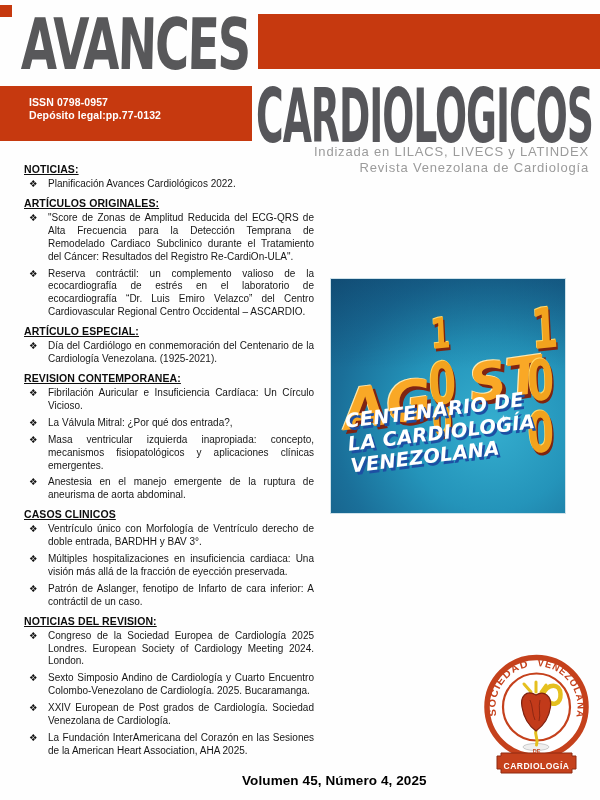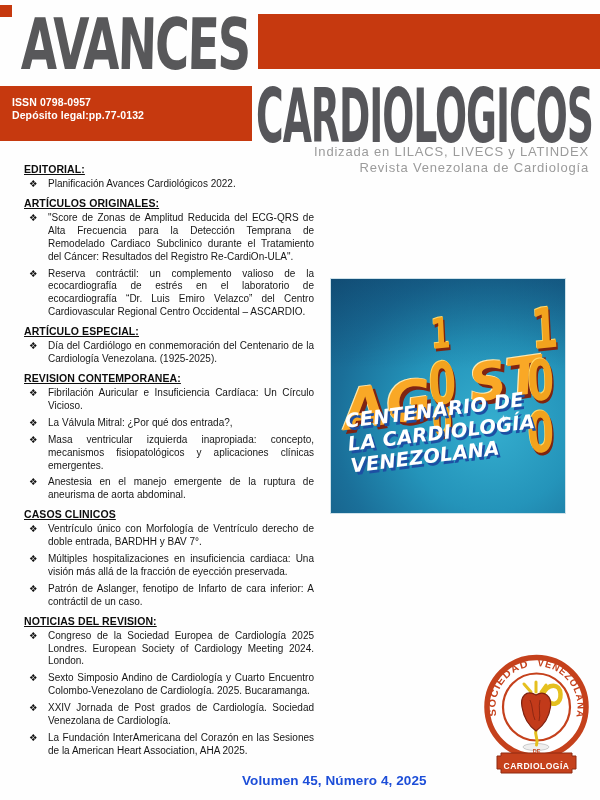--- a/index.html
+++ b/index.html
@@ -6,21 +6,21 @@
   body{width:600px;height:800px;background:#ffffff;font-family:"Liberation Sans",sans-serif;position:relative;overflow:hidden;}
   .page{position:absolute;inset:0;background:#fefefe;}
 
   
   .corner-mark{position:absolute;left:0;top:5px;width:12px;height:12px;background:#c6390f;}
   .red-box-top{position:absolute;left:258px;top:14px;width:342px;height:55px;background:#c6390f;}
   .title-avances{position:absolute;left:22px;top:18px;height:54px;line-height:54px;
     font-family:"DejaVu Sans",sans-serif;font-weight:bold;font-size:71px;color:#58585a;
     letter-spacing:-3px;transform:scaleX(0.66) skewX(-2deg);transform-origin:0 0;white-space:nowrap;z-index:2;}
   .issn-bar{position:absolute;left:0;top:86px;width:252px;height:55px;background:#c6390f;color:#ffffff;
-    padding:10px 0 0 12px;box-sizing:border-box;}
+    padding:10px 0 0 29px;box-sizing:border-box;}
   .issn-bar div{font-size:10.5px;font-weight:bold;line-height:13px;letter-spacing:0.1px;}
   .title-cardio{position:absolute;left:256px;top:88px;height:56px;line-height:56px;
     font-family:"DejaVu Sans",sans-serif;font-weight:bold;font-size:74px;color:#56565a;
     letter-spacing:-2px;transform:scaleX(0.51);transform-origin:0 0;white-space:nowrap;z-index:2;}
   .subtitle{position:absolute;right:11px;top:144px;text-align:right;color:#9b9b9b;
     font-size:13px;line-height:16px;letter-spacing:0.8px;}
 
   
   .toc{position:absolute;left:24px;top:163px;width:290px;color:#161616;}
   .toc section{margin:0 0 6px 0;}
@@ -52,21 +52,21 @@
     font-family:"DejaVu Sans",sans-serif;font-weight:bold;font-style:italic;color:#ffffff;
     font-size:19.5px;line-height:22.5px;letter-spacing:0.2px;white-space:nowrap;
     text-shadow:2px 3px 0 #1d4fa3;z-index:3;}
   .sparkle{position:absolute;left:168px;top:134px;color:#ffffff;font-size:11px;z-index:4;
     text-shadow:0 0 2px #bfe6ff;}
 
   
   .logo{position:absolute;left:483px;top:650px;width:107px;height:127px;}
 
   
-  .volume{position:absolute;left:242px;top:773px;font-size:13.5px;font-weight:bold;color:#1d4ed8;letter-spacing:0.1px;}
+  .volume{position:absolute;left:242px;top:773px;font-size:13.5px;font-weight:bold;color:#000000;letter-spacing:0.1px;}
 </style>
 </head>
 <body>
 
 <div class="page">
 
   <div class="corner-mark"></div>
   <div class="red-box-top"></div>
   <div class="title-avances">AVANCES</div>
   <div class="issn-bar">
@@ -75,21 +75,21 @@
   </div>
   <div class="title-cardio">CARDIOLOGICOS</div>
   <div class="subtitle">
     <div>Indizada en LILACS, LIVECS y LATINDEX</div>
     <div>Revista Venezolana de Cardiología</div>
   </div>
 
   <div class="toc">
 
     <section>
-      <h3 class="sec-h">EDITORIAL:</h3>
+      <h3 class="sec-h">NOTICIAS:</h3>
       <div class="item">
         <span class="blt">❖</span>
         <div class="itx">Planificación Avances Cardiológicos 2022.</div>
       </div>
     </section>
 
     <section>
       <h3 class="sec-h">ARTÍCULOS ORIGINALES:</h3>
       <div class="item">
         <span class="blt">❖</span>
@@ -98,21 +98,21 @@
       <div class="item">
         <span class="blt">❖</span>
         <div class="itx">Reserva contráctil: un complemento valioso de la ecocardiografía de estrés en el laboratorio de ecocardiografía “Dr. Luis Emiro Velazco” del Centro Cardiovascular Regional Centro Occidental – ASCARDIO.</div>
       </div>
     </section>
 
     <section>
       <h3 class="sec-h">ARTÍCULO ESPECIAL:</h3>
       <div class="item">
         <span class="blt">❖</span>
-        <div class="itx">Día del Cardiólogo en conmemoración del Centenario de la Cardiología Venezolana.  (1925-2025).</div>
+        <div class="itx">Día del Cardiólogo en conmemoración del Centenario de la Cardiología Venezolana.  (1925-2021).</div>
       </div>
     </section>
 
     <section>
       <h3 class="sec-h">REVISION CONTEMPORANEA:</h3>
       <div class="item">
         <span class="blt">❖</span>
         <div class="itx">Fibrilación Auricular e Insuficiencia Cardíaca: Un Círculo Vicioso.</div>
       </div>
       <div class="item">
@@ -126,21 +126,21 @@
       <div class="item">
         <span class="blt">❖</span>
         <div class="itx">Anestesia en el manejo emergente de la ruptura de aneurisma de aorta abdominal.</div>
       </div>
     </section>
 
     <section>
       <h3 class="sec-h">CASOS CLINICOS</h3>
       <div class="item">
         <span class="blt">❖</span>
-        <div class="itx">Ventrículo único con Morfología de Ventrículo derecho de doble entrada, BARDHH y BAV 7°.</div>
+        <div class="itx">Ventrículo único con Morfología de Ventrículo derecho de doble entrada, BARDHH y BAV 3°.</div>
       </div>
       <div class="item">
         <span class="blt">❖</span>
         <div class="itx">Múltiples hospitalizaciones en insuficiencia cardiaca: Una visión más allá de la fracción de eyección preservada.</div>
       </div>
       <div class="item">
         <span class="blt">❖</span>
         <div class="itx">Patrón de Aslanger, fenotipo de Infarto de cara inferior: A contráctil de un caso.</div>
       </div>
     </section>
@@ -150,21 +150,21 @@
       <div class="item">
         <span class="blt">❖</span>
         <div class="itx">Congreso de la Sociedad Europea de Cardiología 2025 Londres. European Society of Cardiology Meeting 2024. London.</div>
       </div>
       <div class="item">
         <span class="blt">❖</span>
         <div class="itx">Sexto Simposio Andino de Cardiología y Cuarto Encuentro Colombo-Venezolano de Cardiología. 2025. Bucaramanga.</div>
       </div>
       <div class="item">
         <span class="blt">❖</span>
-        <div class="itx">XXIV Jornada de Post grados de Cardiología. Sociedad Venezolana de Cardiología.</div>
+        <div class="itx">XXIV European de Post grados de Cardiología. Sociedad Venezolana de Cardiología.</div>
       </div>
       <div class="item">
         <span class="blt">❖</span>
         <div class="itx">La Fundación InterAmericana del Corazón en las Sesiones de la American Heart Association, AHA 2025.</div>
       </div>
     </section>
   </div>
 
   <div class="poster">
     <span class="ag-word ag1">AG</span>

